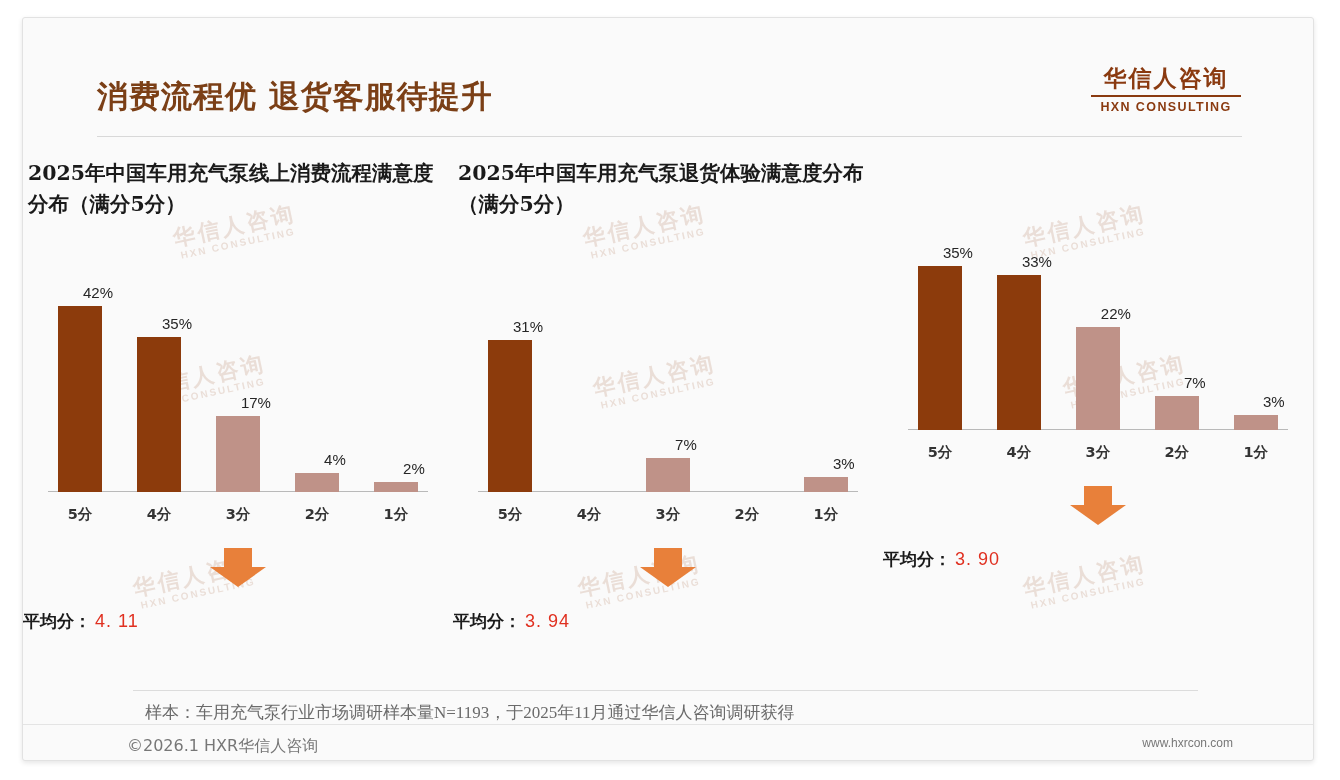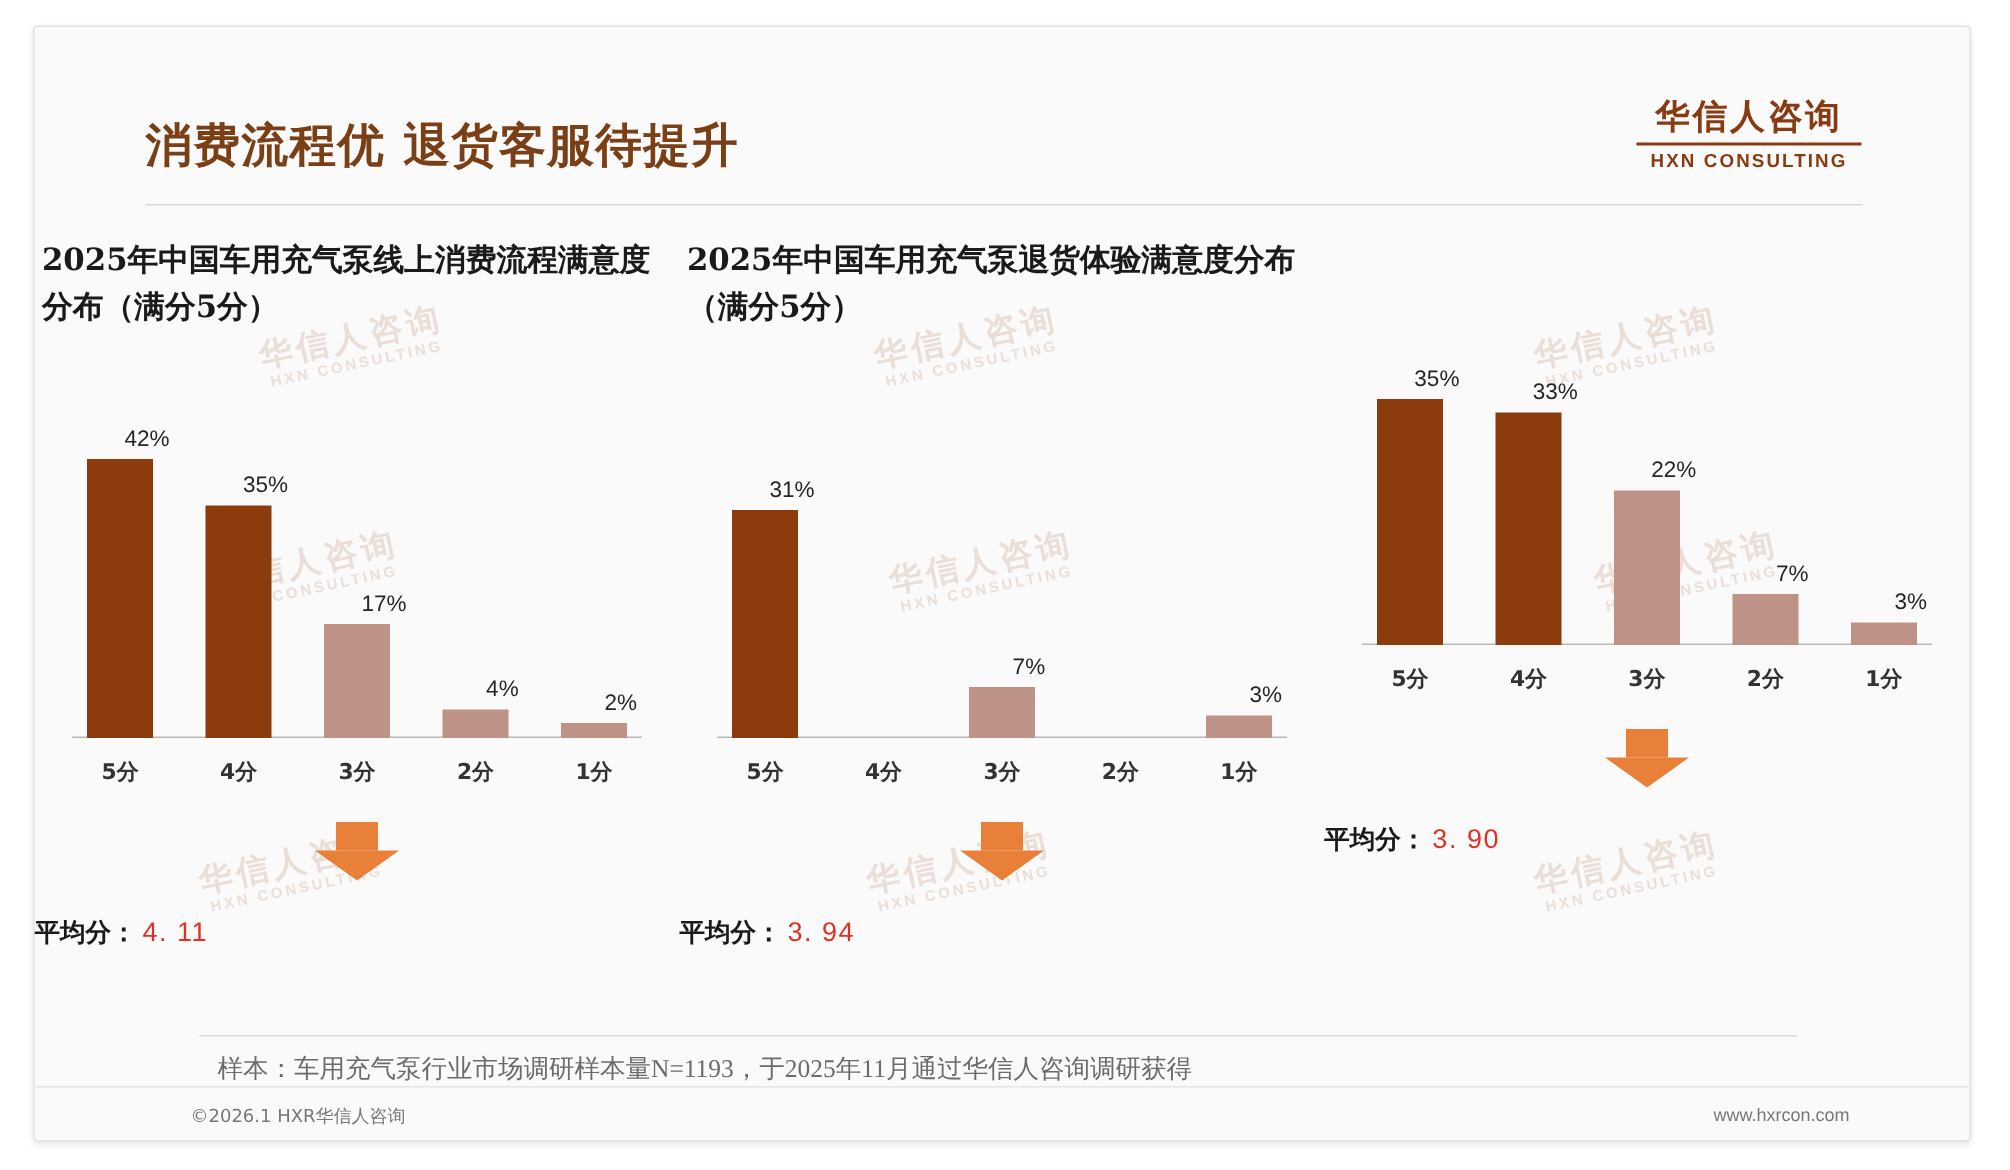--- a/index.html
+++ b/index.html
@@ -250,21 +250,21 @@
     top: 706px;
     width: 100%;
     height: 1px;
     background: #e4e4e4;
   }
   .copyright {
     position: absolute;
     left: 104px;
     top: 718px;
     font-family: "DejaVu Sans", sans-serif;
-    font-size: 12px;
+    font-size: 16px;
     color: #777;
   }
   .site {
     position: absolute;
     right: 80px;
     top: 718px;
     font-family: "Liberation Sans", sans-serif;
     font-size: 12px;
     color: #777;
   }

